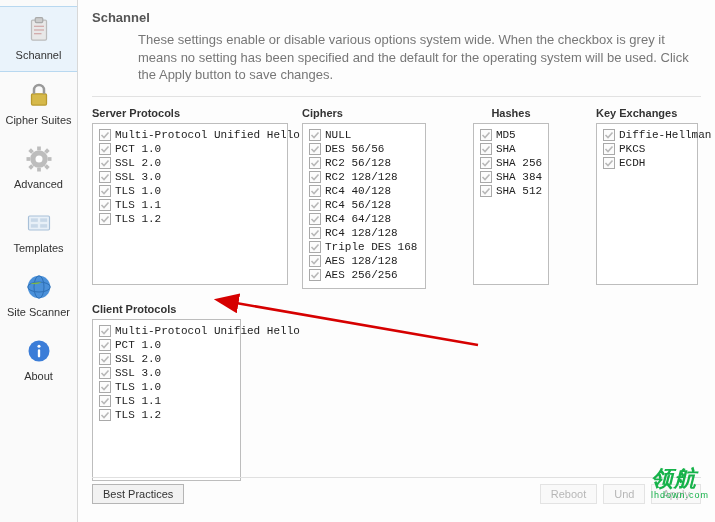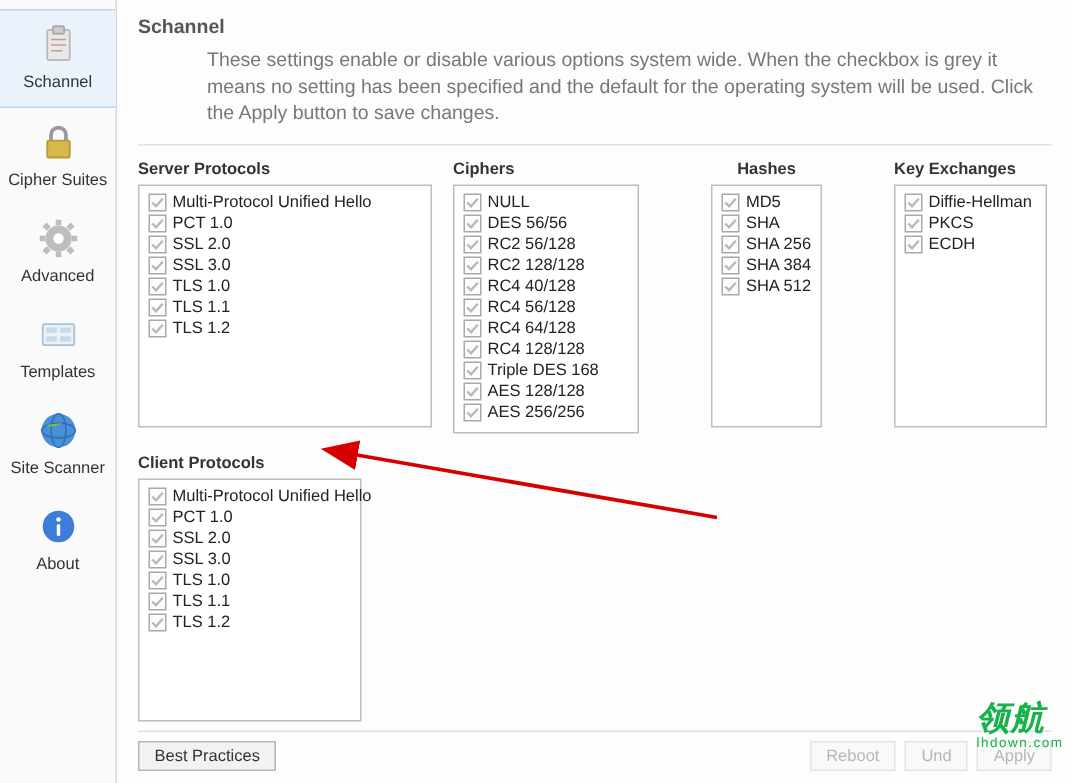--- a/index.html
+++ b/index.html
@@ -15,36 +15,36 @@
 
 
 .main { flex: 1; padding: 10px 14px 8px 14px; display: flex; flex-direction: column; background: #fdfdfd; position: relative; }
 .page-title { font-size: 13px; font-weight: bold; color: #555; margin-bottom: 6px; }
 .page-desc { font-size: 13px; color: #777; line-height: 1.35; margin-bottom: 12px; max-width: 600px; margin-left: 46px; }
 hr.sep { border: none; border-top: 1px solid #e2e2e2; margin-bottom: 10px; }
 
 .groups-row { display: flex; gap: 14px; }
 .group { display: flex; flex-direction: column; }
 .group-title { font-size: 11px; font-weight: bold; color: #333; margin-bottom: 4px; }
-.group-box { border: 1px solid #bdbdbd; background: #fff; padding: 4px 6px 6px; min-height: 162px; }
+.group-box { border: 1px solid #bdbdbd; background: #fff; padding: 4px 6px 6px; min-height: 162px; font-family: Liberation Mono, monospace; }
 .group.server { width: 196px; }
 .group.ciphers { width: 124px; }
 .group.hashes { width: 142px; align-items: center; }
 .group.key { width: 102px; }
 .group.client { width: 149px; }
 .group.client .group-box { min-height: 162px; }
 
 .chk { display: flex; align-items: center; gap: 4px; padding: 1px 0; font-size: 11px; color: #222; cursor: pointer; white-space: nowrap; }
 .chk .box { width: 12px; height: 12px; border: 1px solid #a9a9a9; background: #fcfcfc; display: inline-flex; align-items: center; justify-content: center; }
 .chk .box svg { width: 10px; height: 10px; }
 
 .client-row { margin-top: 14px; }
 
 
-.bottom-bar { position: absolute; left: 14px; right: 14px; bottom: 8px; border-top: 1px solid #e0e0e0; padding-top: 6px; display: flex; align-items: center; }
+.bottom-bar { position: absolute; left: 14px; right: 14px; bottom: 18px; border-top: 1px solid #e0e0e0; padding-top: 6px; display: flex; align-items: center; }
 .btn { background: #f2f2f2; border: 1px solid #b5b5b5; padding: 3px 10px; font-size: 11px; color: #333; cursor: pointer; }
 .btn + .btn { margin-left: 6px; }
 .spacer { flex: 1; }
 
 
 .arrow-svg { position: absolute; left: 100px; top: 285px; pointer-events: none; }
 
 
 .watermark { position: absolute; right: 6px; bottom: 22px; font-size: 22px; font-weight: bold; font-style: italic; color: #16b24a; letter-spacing: 1px; }
 .watermark .sub { display: block; font-size: 9px; color: #16b24a; font-weight: normal; font-style: normal; text-align: right; margin-top: -4px; }

